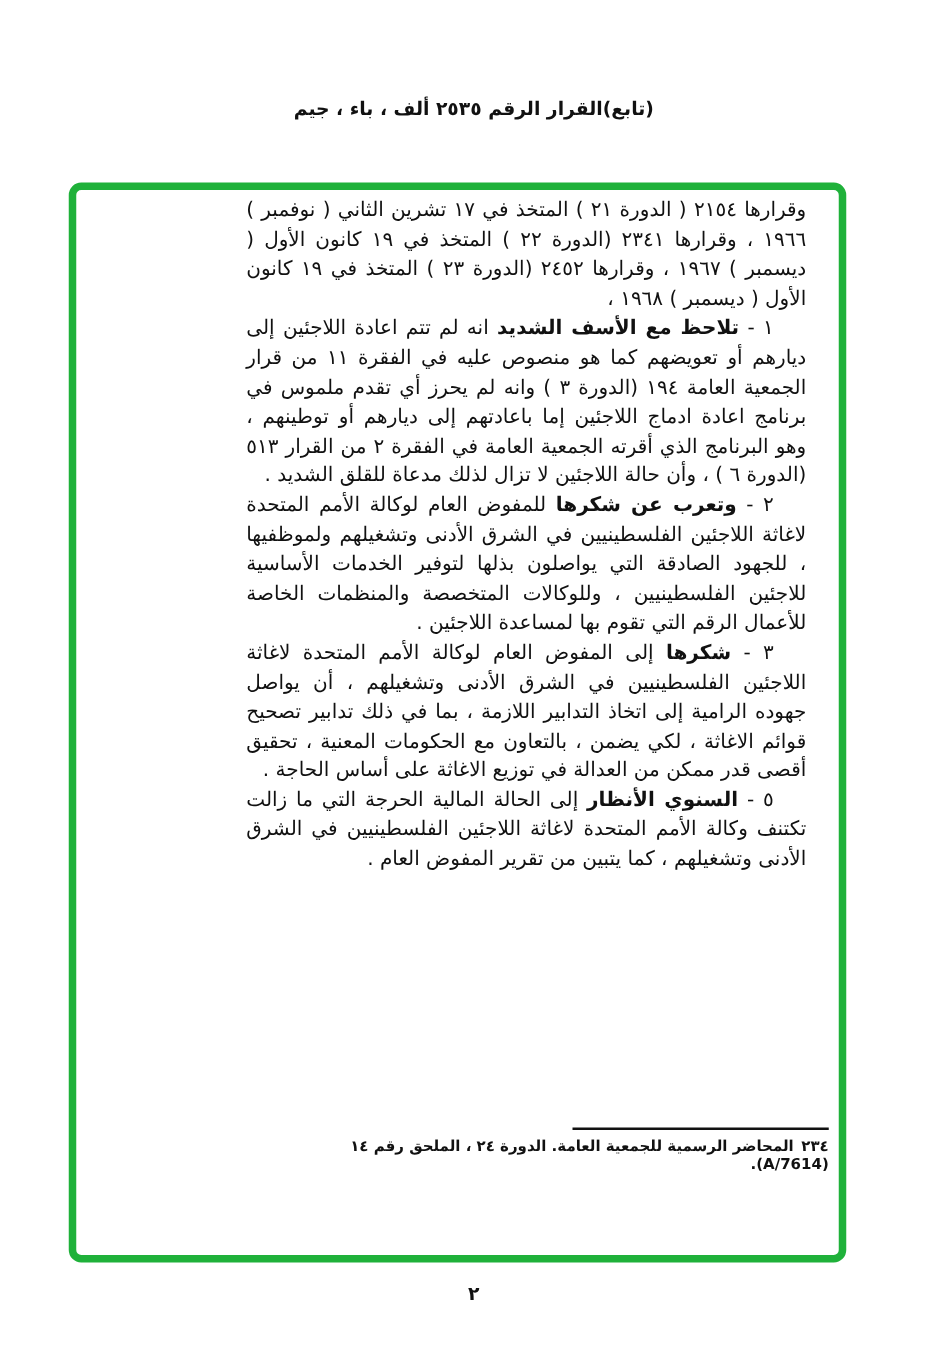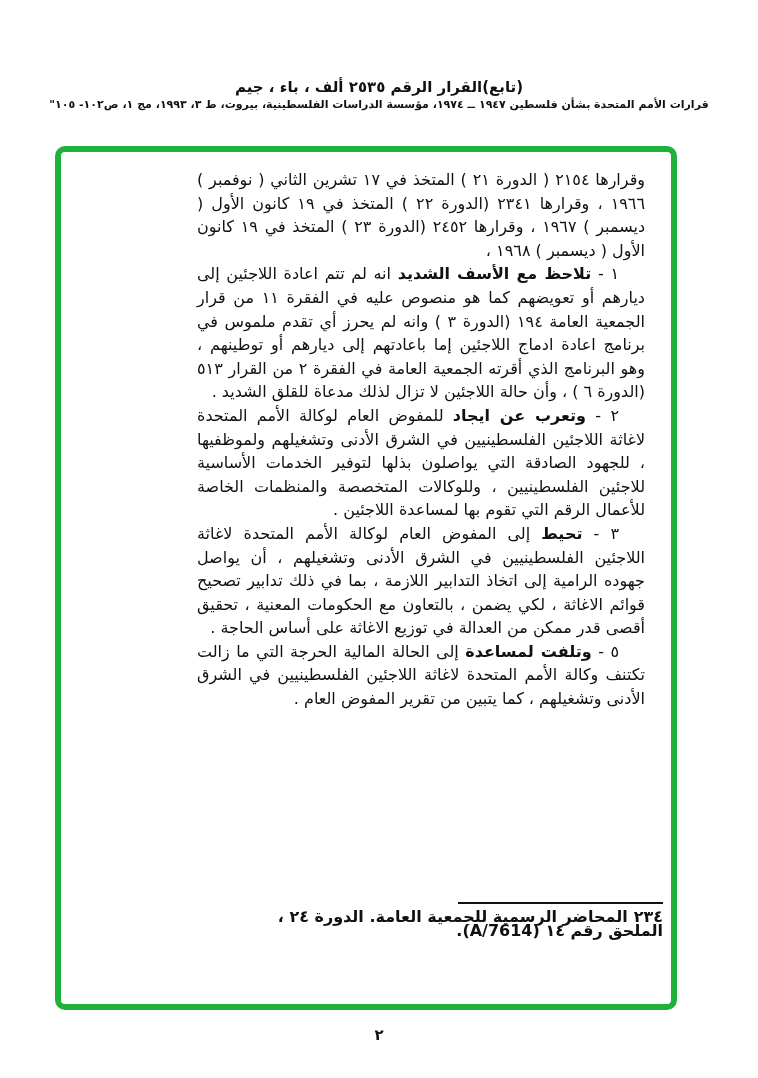--- a/index.html
+++ b/index.html
@@ -11,39 +11,39 @@
     color:#111;
     overflow:hidden;
   }
   
   .hdr{
     position:absolute;top:78px;left:0;width:758px;
     text-align:center;direction:rtl;
   }
   .hdr-title{
     font-size:15px;font-weight:bold;letter-spacing:.5px;
-    margin:0 0 2px 0;
+    margin:0 0 12px 0;
   }
   .hdr-source{
     font-size:11px;font-weight:bold;
     margin:0;
   }
   
   .frame{
     position:absolute;
     left:55px;top:146px;
     width:610px;height:852px;
     border:6px solid #1fb13a;
     border-radius:10px;
     background:#fff;
   }
   
   .doc-body{
     position:absolute;
-    left:197px;top:168px;
+    left:197px;top:156px;
     width:448px;
     direction:rtl;
     text-align:justify;
     font-size:16px;
     line-height:23.6px;
   }
   .para{margin:0;}
   .para.indent{text-indent:26px;}
   .para b{font-weight:bold;}
   .para .fnref{
@@ -55,52 +55,51 @@
     position:absolute;
     right:95px;top:902px;
     width:420px;
     direction:rtl;text-align:right;
   }
   .fn-rule{
     width:205px;height:2px;background:#111;
     margin:0 0 6px 0; 
   }
   .fn-text{
-    font-size:16px;font-weight:bold;line-height:14px;
+    font-size:12px;font-weight:bold;line-height:14px;
   }
   .fn-num{margin-left:6px;}
   
   .page-num{
     position:absolute;top:1026px;left:0;width:758px;
     text-align:center;font-size:15px;font-weight:bold;
   }
 </style>
 </head>
 <body>
 
 <div class="hdr">
   <p class="hdr-title">(تابع)القرار الرقم  ٢٥٣٥ ألف ، باء ، جيم</p>
-  <p class="hdr-source">قرارات الأمم المتحدة بشأن فلسطين ١٩٤٧ ــ ١٩٧٤، مؤسسة الدراسات الفلسطينية، بيروت، ط ٣، ١٩٩٣، مج ١، ص١٠٢- ١٠٥"</p>
 </div>
 
 <div class="frame"></div>
 
 <div class="doc-body">
 
   <p class="para"><span>وقرارها ٢١٥٤ ( الدورة ٢١ ) المتخذ في ١٧ تشرين الثاني ( نوفمبر ) ١٩٦٦ ، وقرارها ٢٣٤١ (الدورة ٢٢ ) المتخذ في ١٩ كانون الأول ( ديسمبر ) ١٩٦٧ ، وقرارها ٢٤٥٢ (الدورة ٢٣ ) المتخذ في ١٩ كانون الأول ( ديسمبر ) ١٩٦٨ ،</span></p>
 
 
   <p class="para indent"><span>١ - </span><b>تلاحظ مع الأسف الشديد</b><span> انه لم تتم اعادة اللاجئين إلى ديارهم أو تعويضهم كما هو منصوص عليه في الفقرة ١١ من قرار الجمعية العامة ١٩٤ (الدورة ٣ ) وانه لم يحرز أي تقدم ملموس في برنامج اعادة ادماج اللاجئين إما باعادتهم إلى ديارهم أو توطينهم ، وهو البرنامج الذي أقرته الجمعية العامة في الفقرة ٢ من القرار ٥١٣ (الدورة ٦ ) ، وأن حالة اللاجئين لا تزال لذلك مدعاة للقلق الشديد .</span></p>
 
-  <p class="para indent"><span>٢ - </span><b>وتعرب عن ايجاد</b><span> للمفوض العام لوكالة الأمم المتحدة لاغاثة اللاجئين الفلسطينيين في الشرق الأدنى وتشغيلهم ولموظفيها ، للجهود الصادقة التي يواصلون بذلها لتوفير الخدمات الأساسية للاجئين الفلسطينيين ، وللوكالات المتخصصة والمنظمات الخاصة للأعمال الرقم التي تقوم بها لمساعدة اللاجئين .</span></p>
+  <p class="para indent"><span>٢ - </span><b>وتعرب عن شكرها</b><span> للمفوض العام لوكالة الأمم المتحدة لاغاثة اللاجئين الفلسطينيين في الشرق الأدنى وتشغيلهم ولموظفيها ، للجهود الصادقة التي يواصلون بذلها لتوفير الخدمات الأساسية للاجئين الفلسطينيين ، وللوكالات المتخصصة والمنظمات الخاصة للأعمال الرقم التي تقوم بها لمساعدة اللاجئين .</span></p>
 
-  <p class="para indent"><span>٣ - </span><b>تحيط</b><span> إلى المفوض العام لوكالة الأمم المتحدة لاغاثة اللاجئين الفلسطينيين في الشرق الأدنى وتشغيلهم ، أن يواصل جهوده الرامية إلى اتخاذ التدابير اللازمة ، بما في ذلك تدابير تصحيح قوائم الاغاثة ، لكي يضمن ، بالتعاون مع الحكومات المعنية ، تحقيق أقصى قدر ممكن من العدالة في توزيع الاغاثة على أساس الحاجة .</span></p>
+  <p class="para indent"><span>٣ - </span><b>شكرها</b><span> إلى المفوض العام لوكالة الأمم المتحدة لاغاثة اللاجئين الفلسطينيين في الشرق الأدنى وتشغيلهم ، أن يواصل جهوده الرامية إلى اتخاذ التدابير اللازمة ، بما في ذلك تدابير تصحيح قوائم الاغاثة ، لكي يضمن ، بالتعاون مع الحكومات المعنية ، تحقيق أقصى قدر ممكن من العدالة في توزيع الاغاثة على أساس الحاجة .</span></p>
 
 
-  <p class="para indent"><span>٥ - </span><b>وتلفت لمساعدة</b><span> إلى الحالة المالية الحرجة التي ما زالت تكتنف وكالة الأمم المتحدة لاغاثة اللاجئين الفلسطينيين في الشرق الأدنى وتشغيلهم ، كما يتبين من تقرير المفوض العام .</span></p>
+  <p class="para indent"><span>٥ - </span><b>السنوي الأنظار</b><span> إلى الحالة المالية الحرجة التي ما زالت تكتنف وكالة الأمم المتحدة لاغاثة اللاجئين الفلسطينيين في الشرق الأدنى وتشغيلهم ، كما يتبين من تقرير المفوض العام .</span></p>
 
 </div>
 
 <div class="footnote">
   <div class="fn-rule"></div>
   <div class="fn-text"><span class="fn-num">٢٣٤</span><span>المحاضر الرسمية للجمعية العامة. الدورة ٢٤ ، الملحق رقم ١٤ (A/7614).</span></div>
 </div>
 
 <div class="page-num">٢</div>
 

